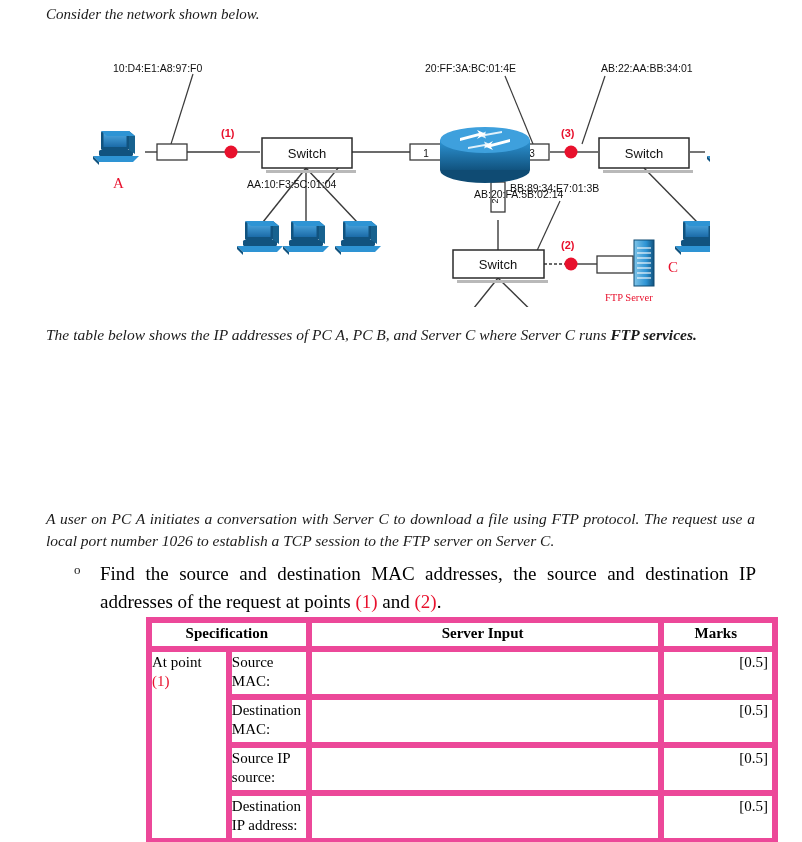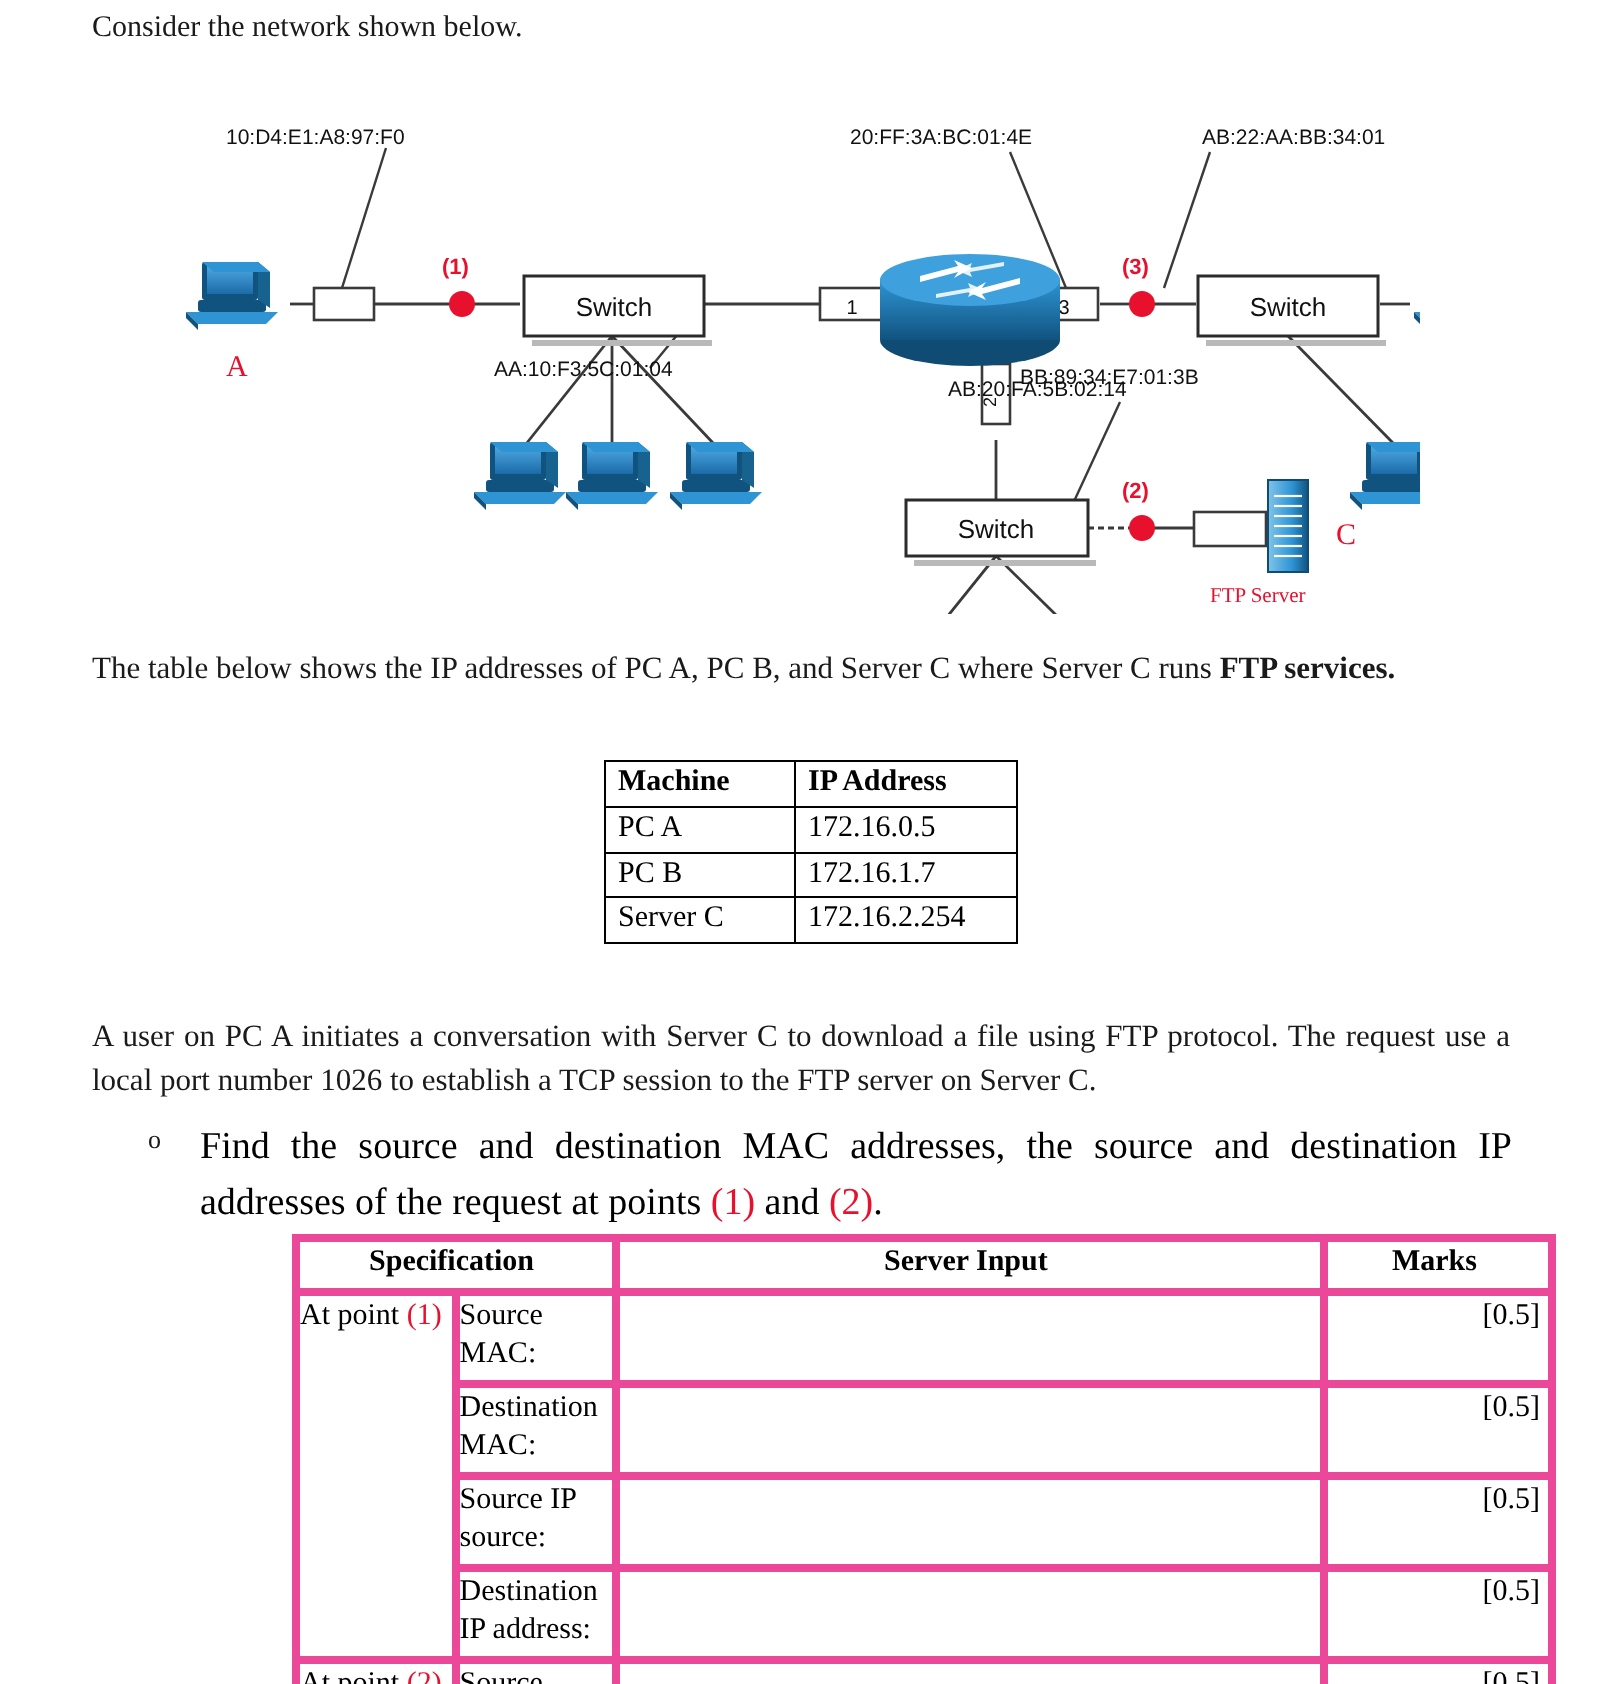--- a/index.html
+++ b/index.html
@@ -21,20 +21,21 @@
     height: 842px;
   }
 
   
   .para {
     position: absolute;
     font-size: 15.5px;
     line-height: 1.45;
     text-align: justify;
     color: #1a1a1a;
+    font-style: italic;
   }
   .intro {
     left: 46px;
     top: 4px;
     width: 700px;
     font-size: 15px;
   }
   .tbl-intro {
     left: 46px;
     top: 324px;
@@ -105,21 +106,21 @@
   .ans-table {
     position: absolute;
     left: 146px;
     top: 617px;
     width: 632px;
     border-collapse: collapse;
     font-size: 15px;
     table-layout: fixed;
   }
   .ans-table td, .ans-table th {
-    border: 4px solid #ec4899;
+    border: 6px solid #ec4899;
     padding: 1px 4px 2px 0;
     line-height: 1.3;
     vertical-align: top;
     font-weight: normal;
     text-align: left;
   }
   .ans-table th {
     font-weight: bold;
     text-align: center;
   }
@@ -306,42 +307,20 @@
         <text x="583" y="220">C</text>
       </g>
       <text x="520" y="249" font-family="'Liberation Serif',serif" font-size="10.5" fill="#e8112d">FTP Server</text>
     </svg>
   </div>
 
   <div class="para tbl-intro">
     <span>The table below shows the IP addresses of PC A, PC B, and Server C where Server C runs </span><span class="bold">FTP services.</span>
   </div>
 
-  <table class="ip-table">
-    <thead>
-      <tr>
-        <th class="c-machine">Machine</th>
-        <th class="c-ip">IP Address</th>
-      </tr>
-    </thead>
-    <tbody>
-      <tr>
-        <td>PC A</td>
-        <td>172.16.0.5</td>
-      </tr>
-      <tr>
-        <td>PC B</td>
-        <td>172.16.1.7</td>
-      </tr>
-      <tr>
-        <td>Server C</td>
-        <td>172.16.2.254</td>
-      </tr>
-    </tbody>
-  </table>
 
   <div class="para scenario">A user on PC A initiates a conversation with Server C to download a file using FTP protocol. The request use a local port number 1026 to establish a TCP session to the FTP server on Server C.</div>
 
   <div class="bullet-row">
     <span class="bullet-mark">o</span>
     <span class="bullet-text"><span>Find the source and destination MAC addresses, the source and destination IP addresses of the request at points </span><span class="red">(1)</span><span> and </span><span class="red">(2)</span><span>.</span></span>
   </div>
 
   <table class="ans-table">
     <thead>

